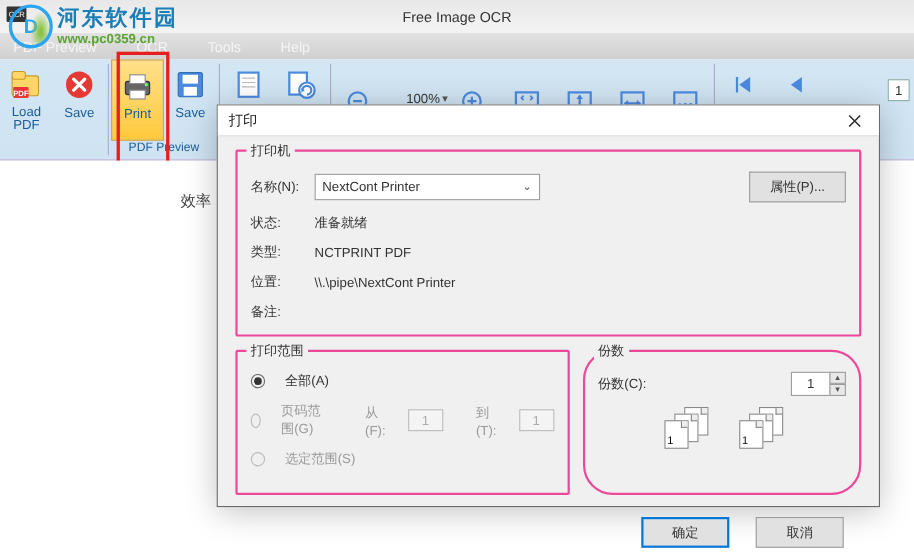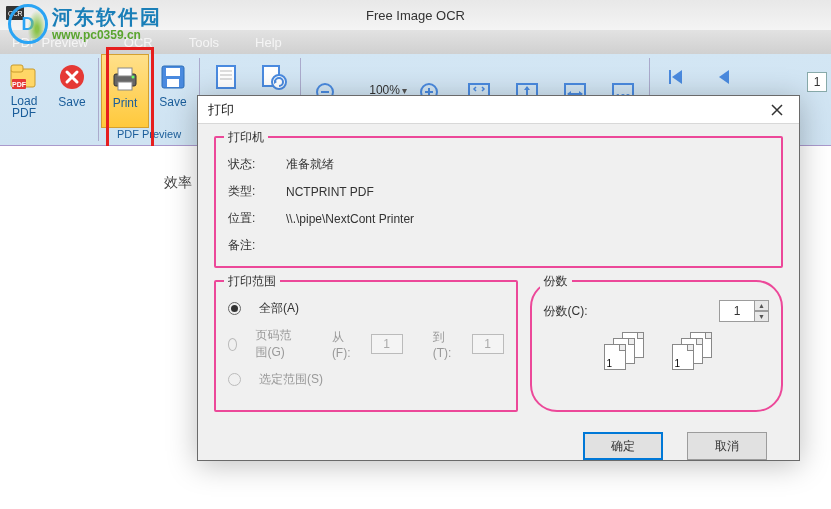--- a/index.html
+++ b/index.html
@@ -292,20 +292,29 @@
     <span class="dlg-close">
       <svg width="12" height="12">
           <path d="M1 1 L11 11 M11 1 L1 11" stroke="#333" stroke-width="1.5"></path>
         </svg>
     </span>
   </div>
   <div class="dlg-body">
 
     <div class="group-box">
       <span class="legend">打印机</span>
+      <div class="row">
+        <span class="lab">名称(N):</span>
+        <div class="printer-select">
+          <span>NextCont Printer</span>
+          <span class="chev">⌄</span>
+        </div>
+        <div style="flex:1"></div>
+        <button class="btn">属性(P)...</button>
+      </div>
       <div class="row">
           <span class="lab">状态:</span>
           <span class="val">准备就绪</span>
         </div>
       <div class="row">
           <span class="lab">类型:</span>
           <span class="val">NCTPRINT PDF</span>
         </div>
       <div class="row">
           <span class="lab">位置:</span>

